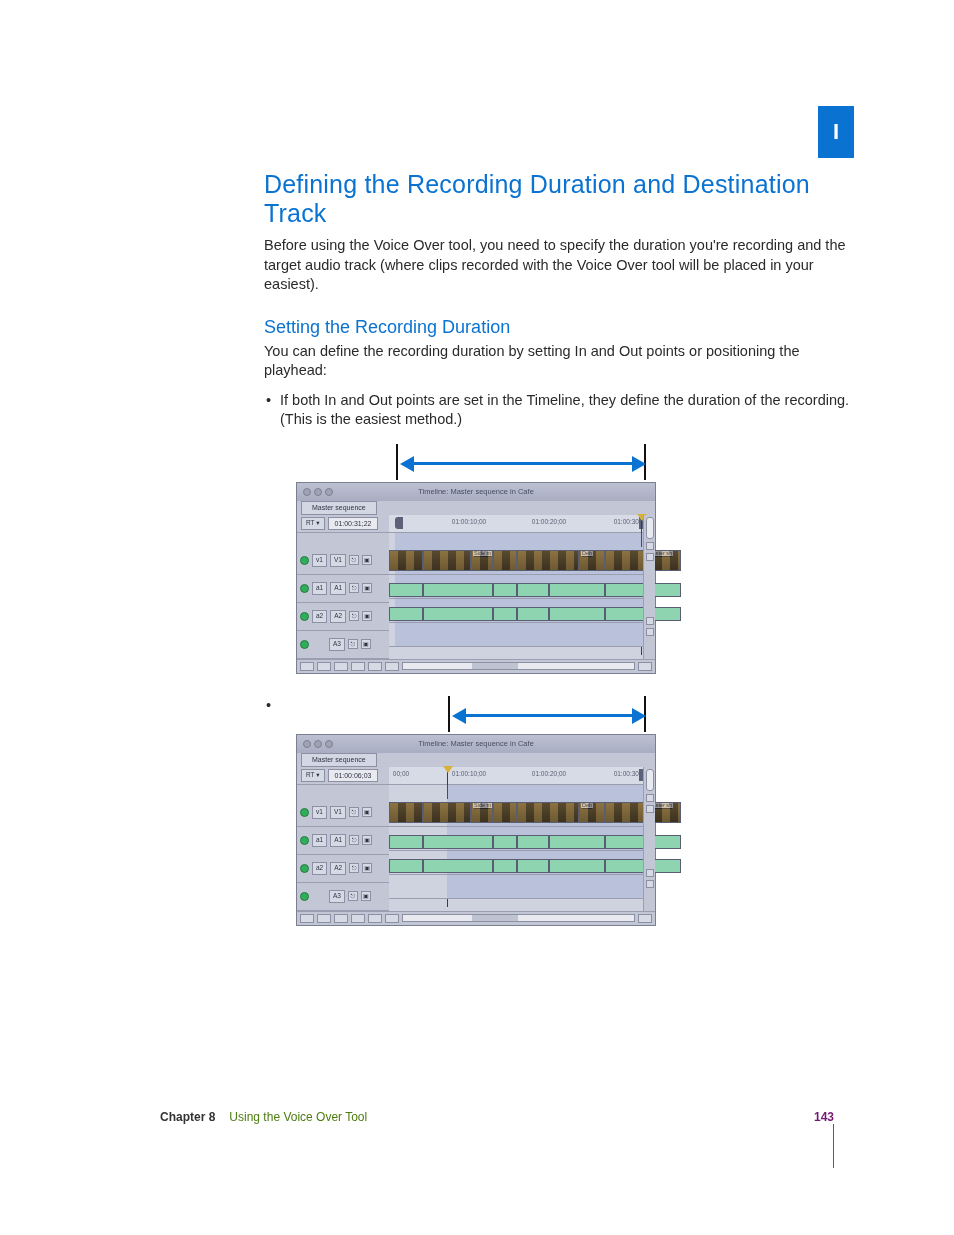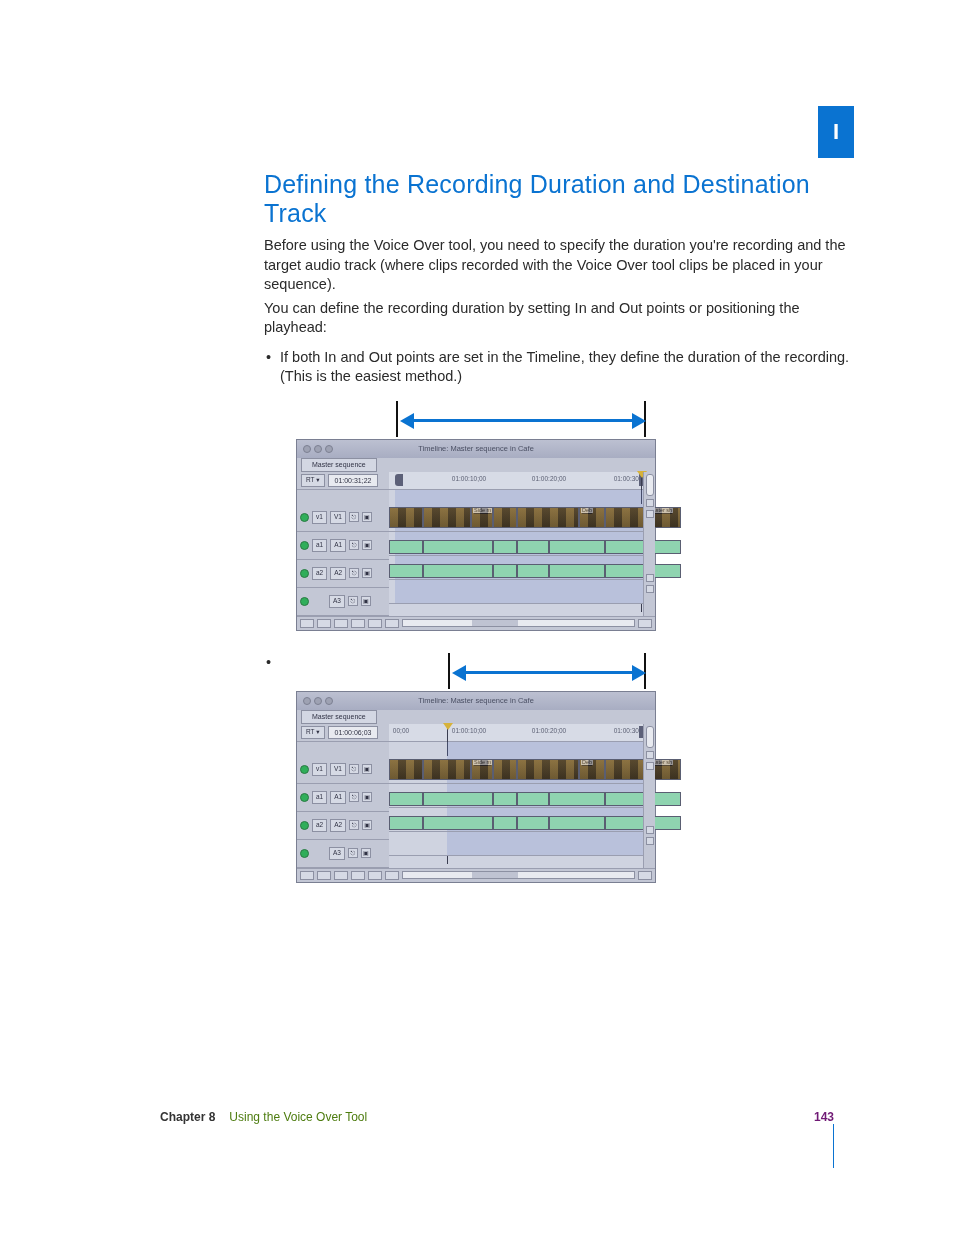--- a/index.html
+++ b/index.html
@@ -350,22 +350,23 @@
   }
 </style>
 </head>
 <body>
 
 <div class="tab">I</div>
 
 <div class="page">
 
   <h1 class="section-heading">Defining the Recording Duration and Destination Track</h1>
-  <p class="body-text">Before using the Voice Over tool, you need to specify the duration you're recording and the target audio track (where clips recorded with the Voice Over tool clips be placed in your sequence).</p>
-
+  <p class="body-text">Before using the Voice Over tool, you need to specify the duration you're recording and the target audio track (where clips recorded with the Voice Over tool will be placed in your easiest).</p>
+
+  <h2 class="subsection-heading">Setting the Recording Duration</h2>
   <p class="body-text">You can define the recording duration by setting In and Out points or positioning the playhead:</p>
 
   <ul class="bullet-list">
     <li>
       <span>If both In and Out points are set in the Timeline, they define the duration of the recording. (This is the easiest method.)</span>
       <div class="figure-wrap">
 
         <div class="anno-arrow" style="width:400px;">
           <div class="caret-down" style="left:100px;"></div>
           <div class="caret-down" style="left:348px;"></div>

